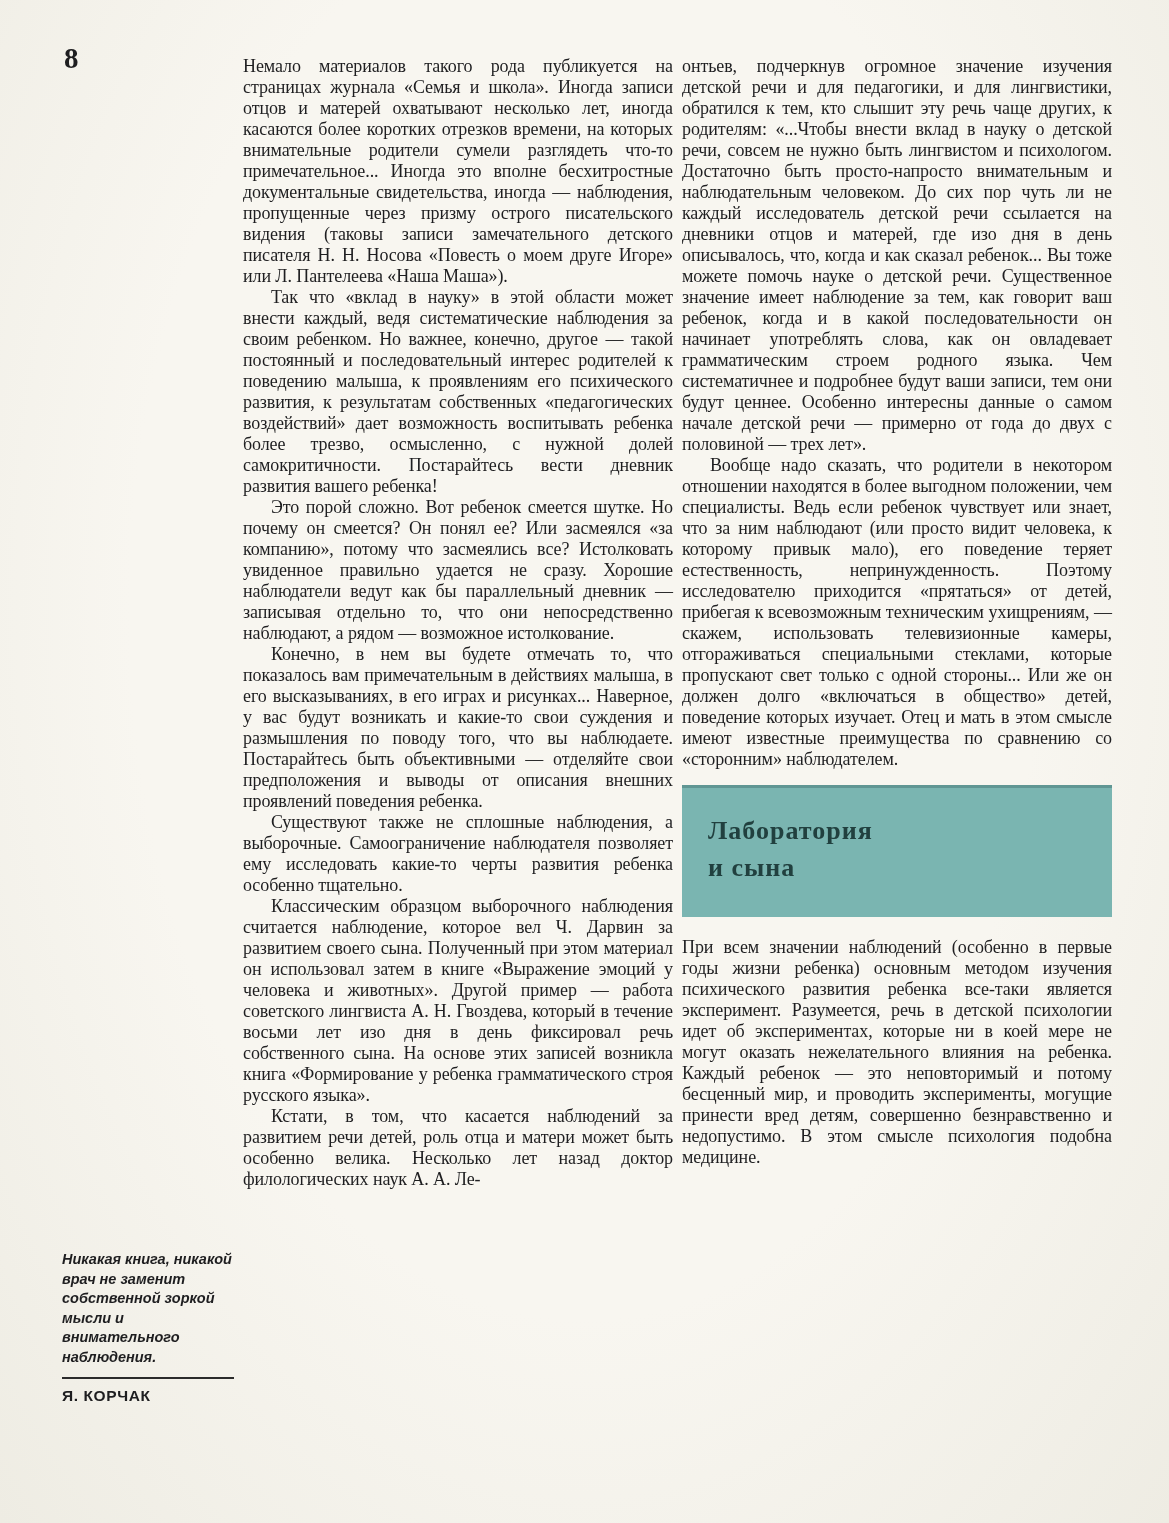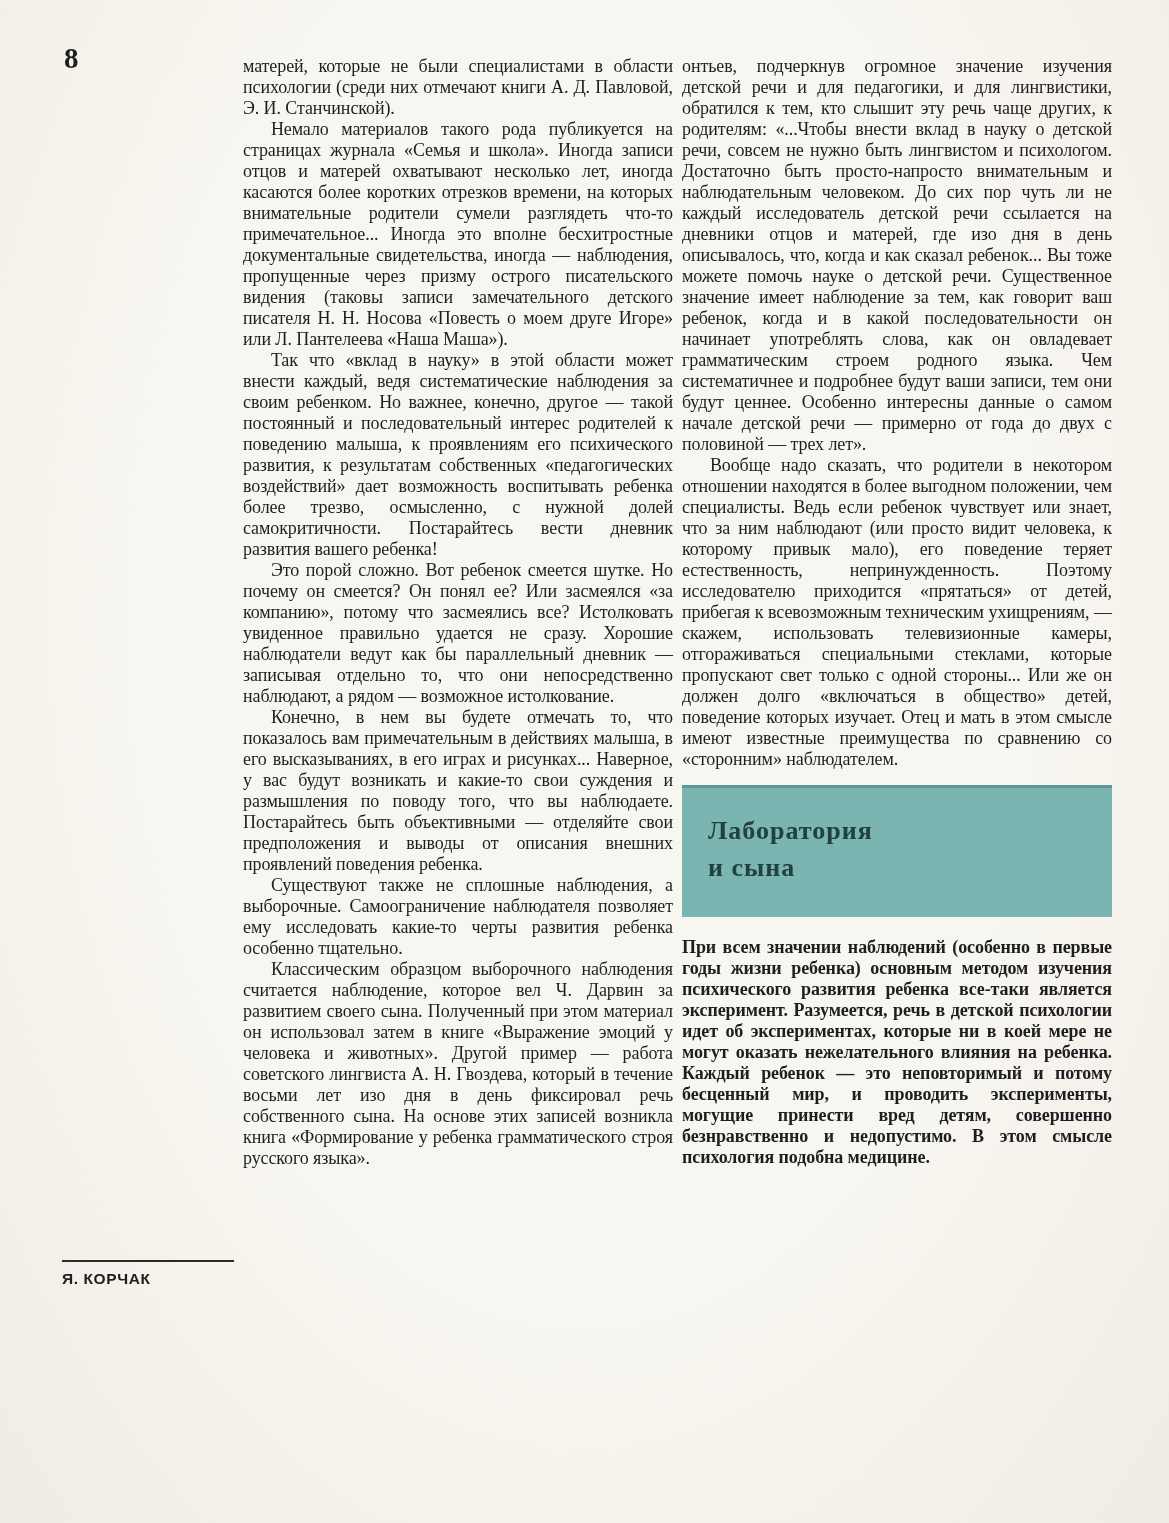--- a/index.html
+++ b/index.html
@@ -45,21 +45,21 @@
     padding:24px 18px 18px 26px;
   }
   .box-title{
     font-family:"Liberation Serif", serif;
     font-weight:bold;
     font-size:26px;line-height:37px;
     letter-spacing:1px;
     color:var(--box-text);
     text-indent:0;text-align:left;
   }
-  .col-part.bottom{margin-top:20px;font-weight:bold;}
+  .col-part.bottom{margin-top:20px;}
 
   .margin-note{
     position:absolute;left:62px;top:1250px;width:172px;
     font-family:"Liberation Sans", sans-serif;
   }
   .quote-text{
     margin:0;
     font-weight:bold;font-style:italic;
     font-size:14.5px;line-height:19.5px;
     text-align:left;
@@ -76,32 +76,33 @@
   }
 </style>
 </head>
 <body>
 
 <div class="page">
 
   <div class="page-number">8</div>
 
   <aside class="margin-note">
+    <p class="quote-text">Никакая книга, никакой врач не заменит собственной зоркой мысли и внимательного наблюдения.</p>
     <hr class="note-rule">
     <div class="attribution">Я. КОРЧАК</div>
   </aside>
 
   <section class="col col-left">
-      <p class="para">матерей, которые не были специалистами в области психологии (среди них отмечают книги А. Д. Павловой, Э. И. Станчинской).</p>
       <p class="para">Немало материалов такого рода публикуется на страницах журнала «Семья и школа». Иногда записи отцов и матерей охватывают несколько лет, иногда касаются более коротких отрезков времени, на которых внимательные родители сумели разглядеть что-то примечательное... Иногда это вполне бесхитростные документальные свидетельства, иногда — наблюдения, пропущенные через призму острого писательского видения (таковы записи замечательного детского писателя Н. Н. Носова «Повесть о моем друге Игоре» или Л. Пантелеева «Наша Маша»).</p>
       <p class="para">Так что «вклад в науку» в этой области может внести каждый, ведя систематические наблюдения за своим ребенком. Но важнее, конечно, другое — такой постоянный и последовательный интерес родителей к поведению малыша, к проявлениям его психического развития, к результатам собственных «педагогических воздействий» дает возможность воспитывать ребенка более трезво, осмысленно, с нужной долей самокритичности. Постарайтесь вести дневник развития вашего ребенка!</p>
       <p class="para">Это порой сложно. Вот ребенок смеется шутке. Но почему он смеется? Он понял ее? Или засмеялся «за компанию», потому что засмеялись все? Истолковать увиденное правильно удается не сразу. Хорошие наблюдатели ведут как бы параллельный дневник — записывая отдельно то, что они непосредственно наблюдают, а рядом — возможное истолкование.</p>
       <p class="para">Конечно, в нем вы будете отмечать то, что показалось вам примечательным в действиях малыша, в его высказываниях, в его играх и рисунках... Наверное, у вас будут возникать и какие-то свои суждения и размышления по поводу того, что вы наблюдаете. Постарайтесь быть объективными — отделяйте свои предположения и выводы от описания внешних проявлений поведения ребенка.</p>
       <p class="para">Существуют также не сплошные наблюдения, а выборочные. Самоограничение наблюдателя позволяет ему исследовать какие-то черты развития ребенка особенно тщательно.</p>
       <p class="para">Классическим образцом выборочного наблюдения считается наблюдение, которое вел Ч. Дарвин за развитием своего сына. Полученный при этом материал он использовал затем в книге «Выражение эмоций у человека и животных». Другой пример — работа советского лингвиста А. Н. Гвоздева, который в течение восьми лет изо дня в день фиксировал речь собственного сына. На основе этих записей возникла книга «Формирование у ребенка грамматического строя русского языка».</p>
+      <p class="para">Кстати, в том, что касается наблюдений за развитием речи детей, роль отца и матери может быть особенно велика. Несколько лет назад доктор филологических наук А. А. Ле-</p>
     </section>
 
   <section class="col col-right">
 
     <div class="col-part">
         <p class="para">онтьев, подчеркнув огромное значение изучения детской речи и для педагогики, и для лингвистики, обратился к тем, кто слышит эту речь чаще других, к родителям: «...Чтобы внести вклад в науку о детской речи, совсем не нужно быть лингвистом и психологом. Достаточно быть просто-напросто внимательным и наблюдательным человеком. До сих пор чуть ли не каждый исследователь детской речи ссылается на дневники отцов и матерей, где изо дня в день описывалось, что, когда и как сказал ребенок... Вы тоже можете помочь науке о детской речи. Существенное значение имеет наблюдение за тем, как говорит ваш ребенок, когда и в какой последовательности он начинает употреблять слова, как он овладевает грамматическим строем родного языка. Чем систематичнее и подробнее будут ваши записи, тем они будут ценнее. Особенно интересны данные о самом начале детской речи — примерно от года до двух с половиной — трех лет».</p>
         <p class="para">Вообще надо сказать, что родители в некотором отношении находятся в более выгодном положении, чем специалисты. Ведь если ребенок чувствует или знает, что за ним наблюдают (или просто видит человека, к которому привык мало), его поведение теряет естественность, непринужденность. Поэтому исследователю приходится «прятаться» от детей, прибегая к всевозможным техническим ухищрениям, — скажем, использовать телевизионные камеры, отгораживаться специальными стеклами, которые пропускают свет только с одной стороны... Или же он должен долго «включаться в общество» детей, поведение которых изучает. Отец и мать в этом смысле имеют известные преимущества по сравнению со «сторонним» наблюдателем.</p>
       </div>
 
     <div class="section-box">

